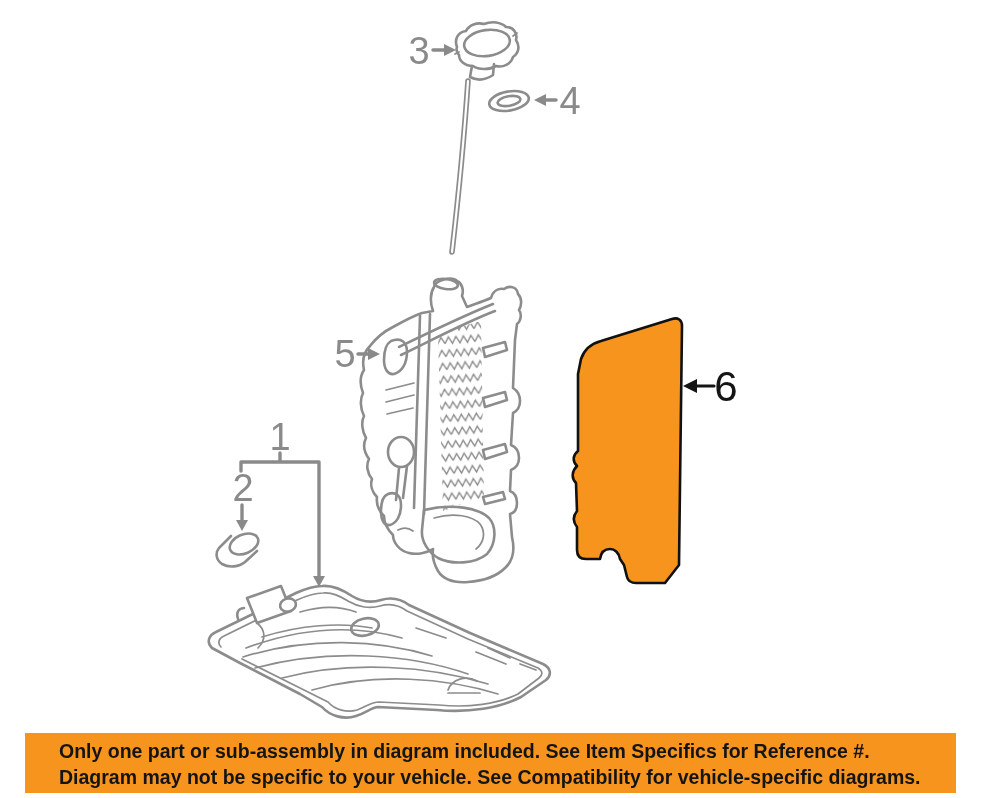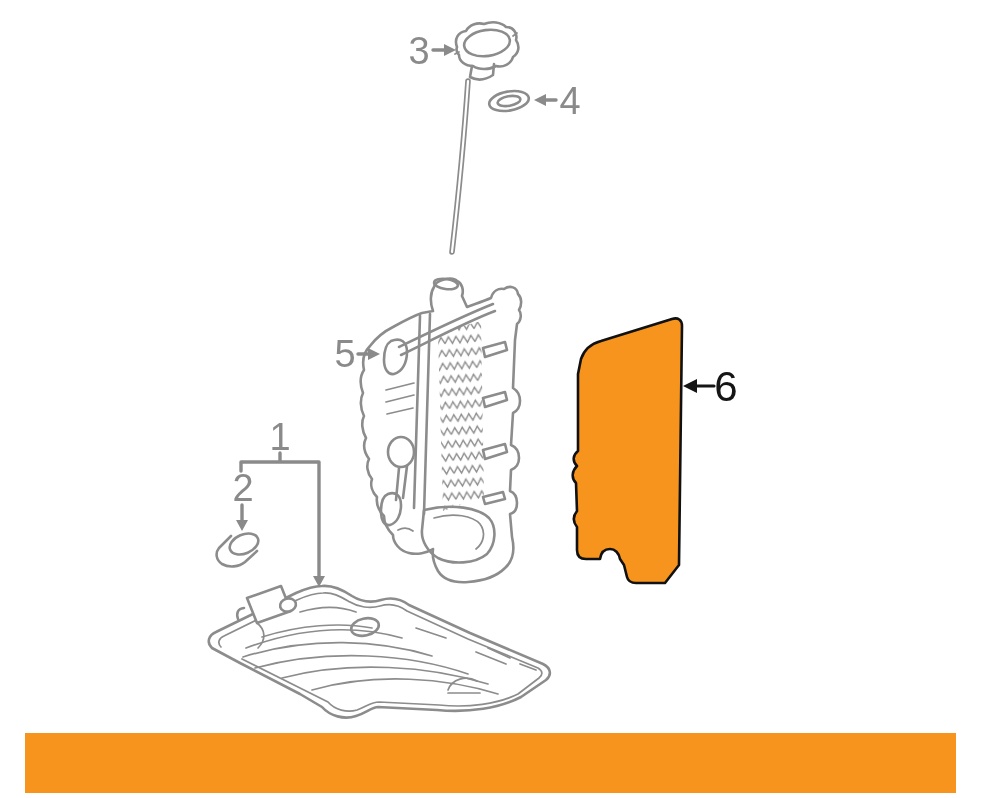--- a/index.html
+++ b/index.html
@@ -151,15 +151,17 @@
     </g>
 
     <g>
       <text class="calloutd" x="726" y="401" text-anchor="middle">6</text>
       <path class="arrowd" d="M694,386 L714,386"></path>
       <polygon class="aheadd" points="683,386 697,379 697,393"></polygon>
     </g>
   </svg>
 
   <div class="banner" style="background-color: rgb(247, 148, 29); color: rgb(20, 20, 20);">
+    <div>Only one part or sub-assembly in diagram included. See Item Specifics for Reference #.</div>
+    <div>Diagram may not be specific to your vehicle. See Compatibility for vehicle-specific diagrams.</div>
   </div>
 
 </div>
 
 </body></html>

